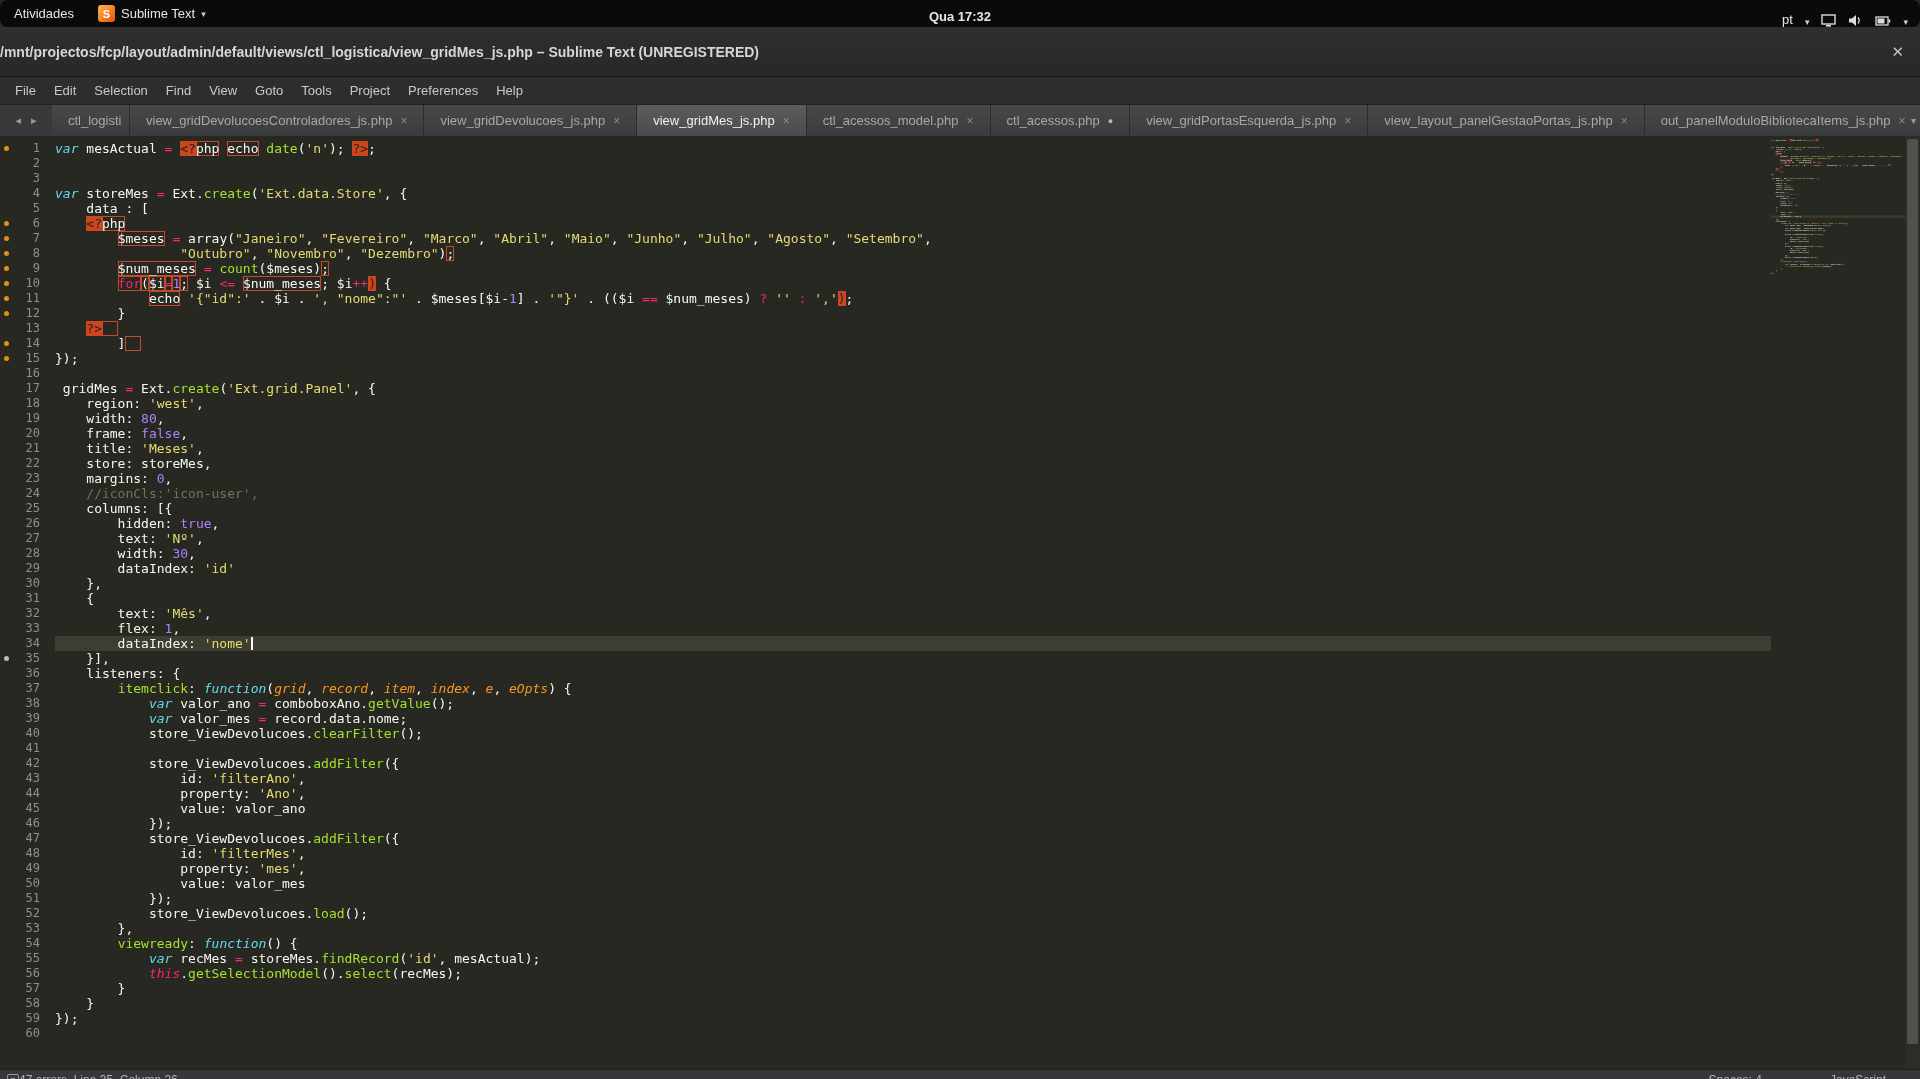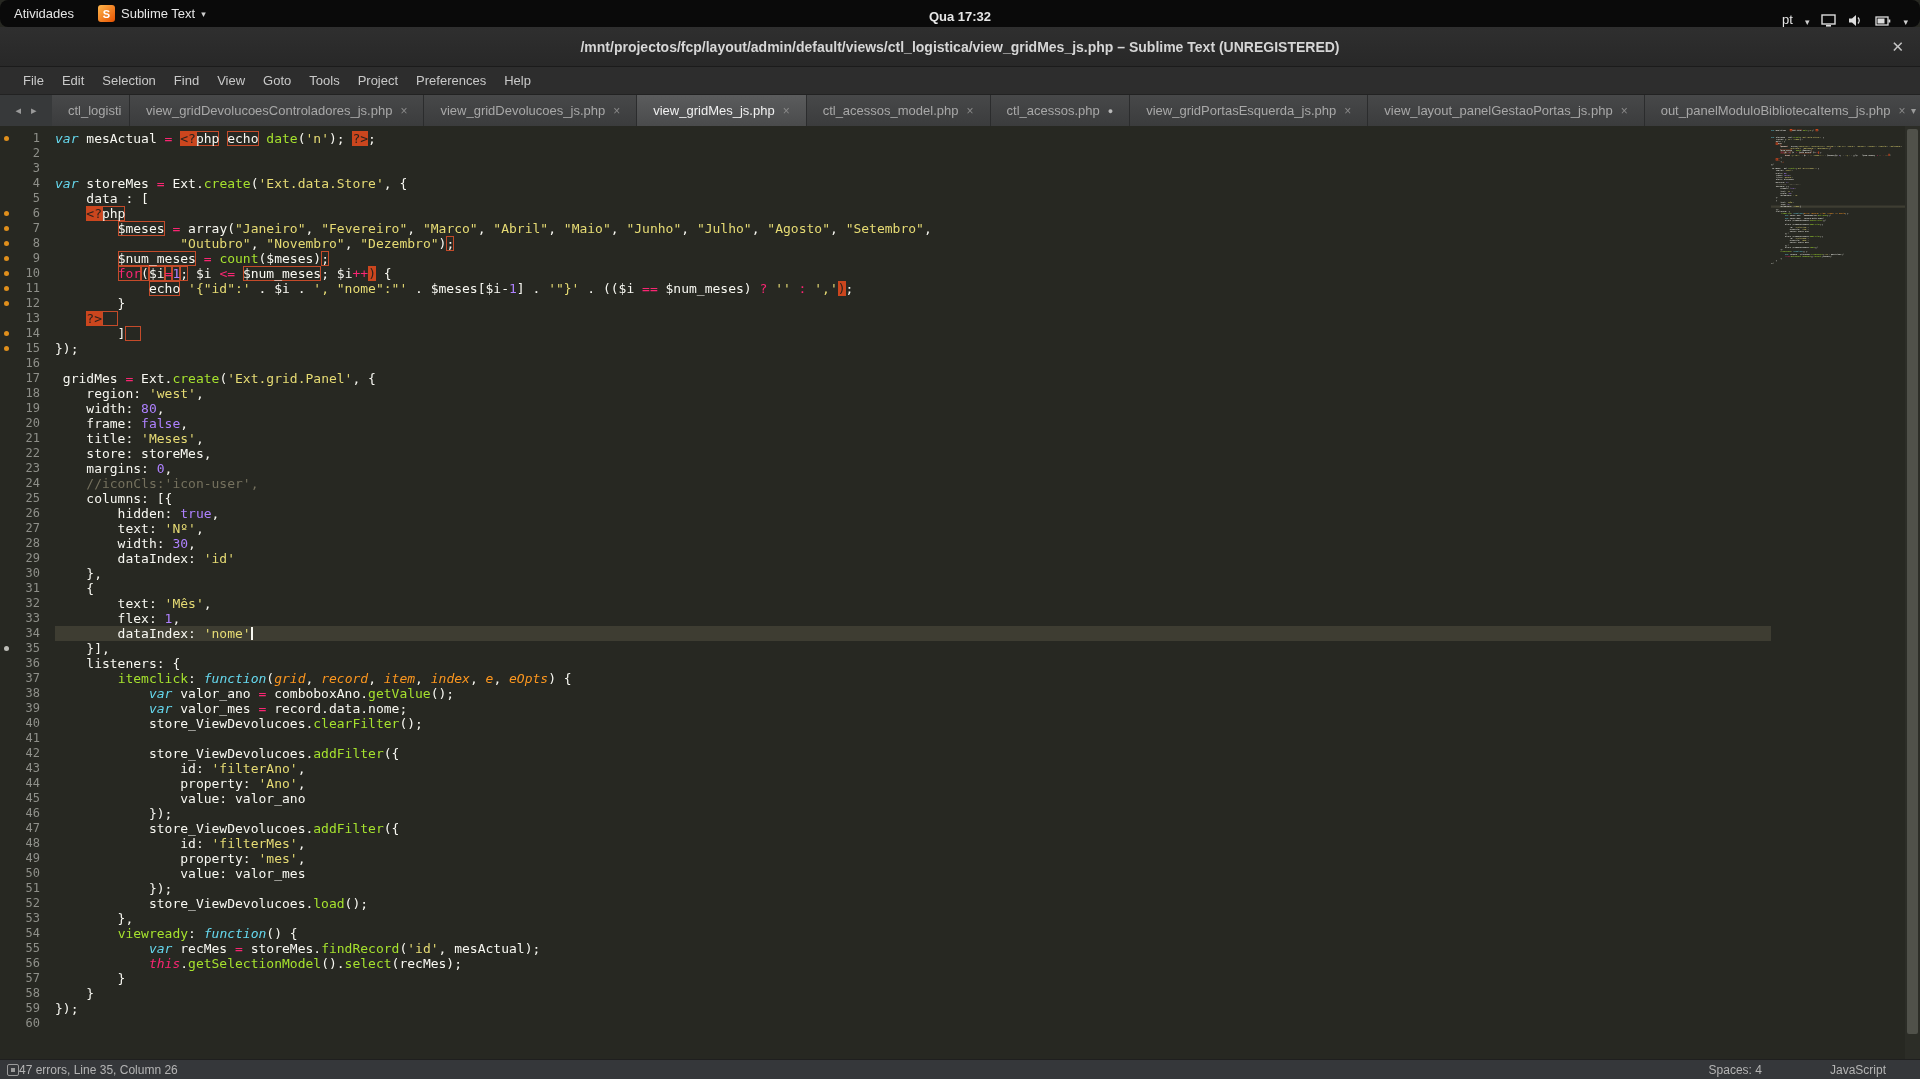--- a/index.html
+++ b/index.html
@@ -14,30 +14,30 @@
   .sublime-logo { width:17px; height:17px; border-radius:3px;
                   background:linear-gradient(135deg,#ffb74d,#e65100);
                   color:#fff; font-weight:bold; font-size:11px; display:flex;
                   align-items:center; justify-content:center; }
   .chev { font-size:9px; color:#cfcfcf; }
   .clock { position:absolute; left:50%; transform:translateX(-50%); font-weight:bold;margin-top:6px; }
   .bar-right { margin-left:auto; display:flex; align-items:flex-end; gap:12px; padding-right:12px; height:100%; }
   .bar-icon svg { display:block; }
 
   
-  .title-bar { height:40px; background:linear-gradient(#2f2f2f,#282828);
+  .title-bar { height:50px; background:linear-gradient(#2f2f2f,#282828);
                border-bottom:1px solid #1b1b1b; display:flex; align-items:center;
-               justify-content:center; position:relative; color:#d6d6d6;
+               position:relative; color:#d6d6d6;
                font-size:14px; font-weight:bold; }
   .close-btn { position:absolute; right:16px; top:0; height:100%; display:flex;
                align-items:center; color:#c4c4c4; font-size:15px; font-weight:normal; }
 
   
   .menu-bar { height:28px; background:#2d2d2d; border-bottom:1px solid #222;
-              display:flex; align-items:flex-end; color:#c9c9c9; font-size:13px; padding-left:14px; }
+              display:flex; align-items:flex-end; color:#c9c9c9; font-size:13px; padding-left:6px; }
   .menu-item { padding:0 9px; height:100%; display:flex; align-items:center; }
 
   
   .tab-bar { height:31px; background:#37393a; display:flex; align-items:stretch; position:relative; }
   .nav-arrows { width:52px; display:flex; align-items:center; justify-content:center;
                 gap:10px; color:#9a9a9a; font-size:11px; flex:none; }
   .tab-strip { display:flex; flex:1; overflow:hidden;text-align:right; }
   .tab { display:flex; align-items:center; gap:8px; padding:0 16px; flex:none;
          background:linear-gradient(#474849,#3b3c3d); border-right:1px solid #2b2c2d;
          color:#a8a8a8; font-size:13px; white-space:nowrap; }

